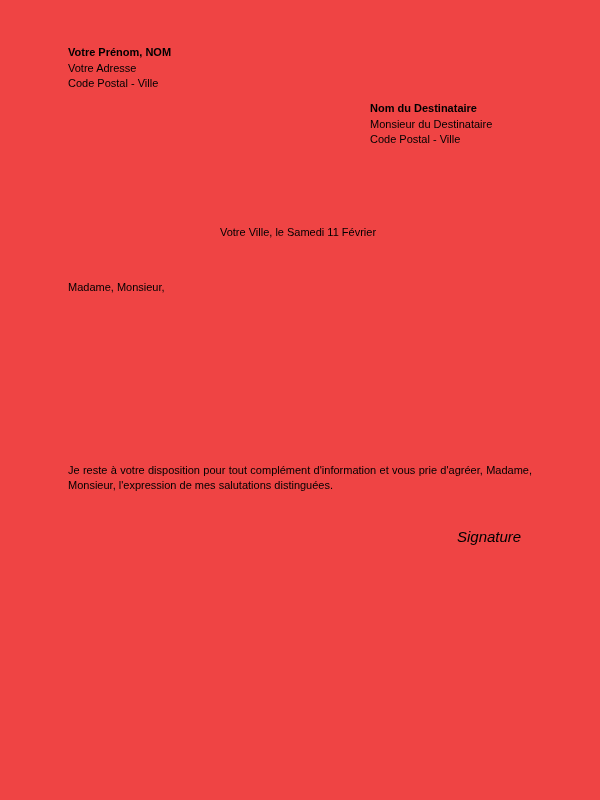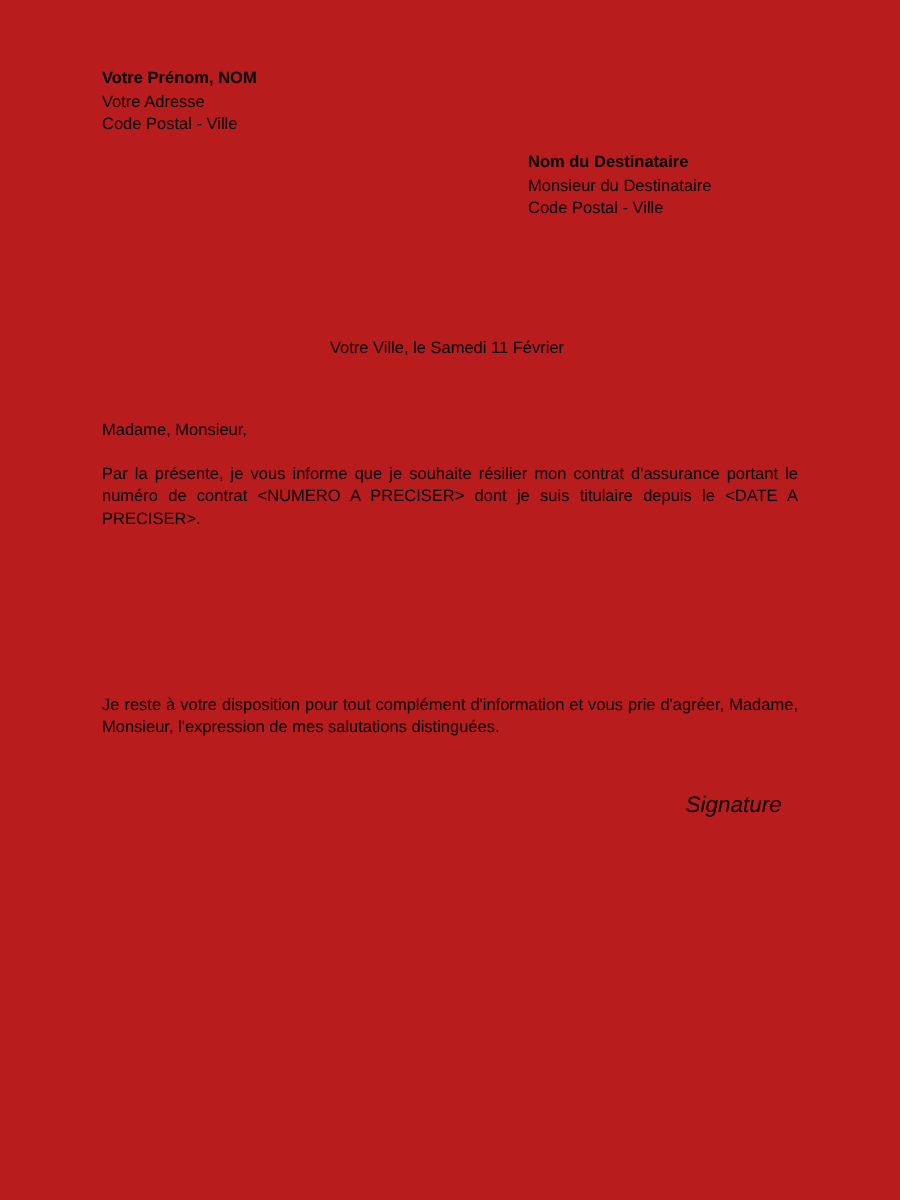--- a/index.html
+++ b/index.html
@@ -4,35 +4,35 @@
 <style>
   html, body {
     margin: 0;
     padding: 0;
     background: #ffffff;
   }
   .page {
     position: relative;
     width: 600px;
     height: 800px;
-    background: #b91c1c;
+    background: #ef4444;
     font-family: "Liberation Sans", sans-serif;
     color: #000000;
     font-size: 11px;
     line-height: 15.5px;
     overflow: hidden;
   }
   .sender {
     position: absolute;
     left: 68px;
     top: 45px;
   }
   .recipient {
     position: absolute;
-    left: 352px;
+    left: 370px;
     top: 101px;
   }
   .block-name {
     font-weight: bold;
   }
   .date-line {
     position: absolute;
     left: 0;
     top: 225px;
     width: 596px;
@@ -77,18 +77,17 @@
   <div class="recipient">
     <div class="block-name">Nom du Destinataire</div>
     <div>Monsieur du Destinataire</div>
     <div>Code Postal - Ville</div>
   </div>
 
   <div class="date-line">Votre Ville, le Samedi 11 Février</div>
 
   <div class="salutation">Madame, Monsieur,</div>
 
-  <p class="para para-1">Par la présente, je vous informe que je souhaite résilier mon contrat d'assurance portant le numéro de contrat &lt;NUMERO A PRECISER&gt; dont je suis titulaire depuis le &lt;DATE A PRECISER&gt;.</p>
   <p class="para para-3">Je reste à votre disposition pour tout complément d'information et vous prie d'agréer, Madame, Monsieur, l'expression de mes salutations distinguées.</p>
 
   <div class="signature">Signature</div>
 
 </div>
 
 </body></html>

